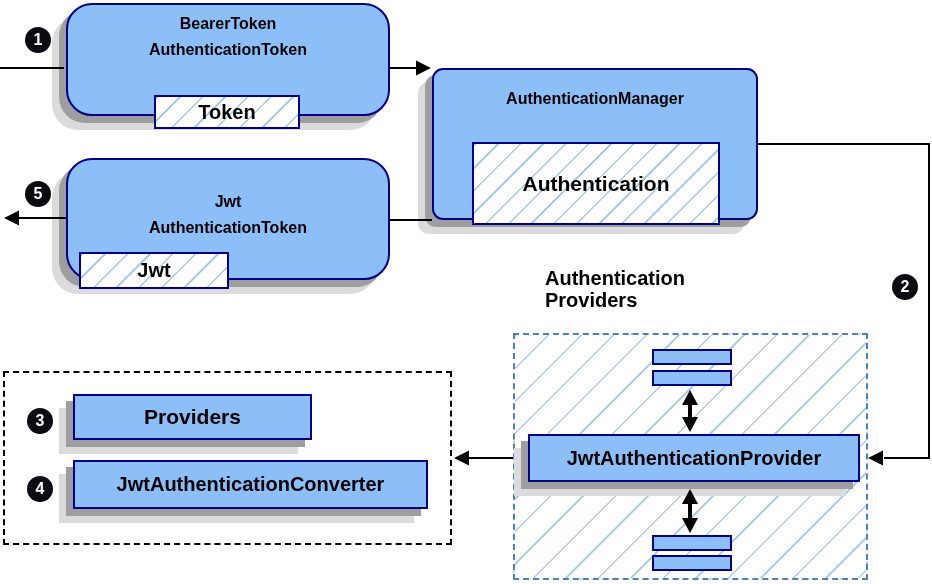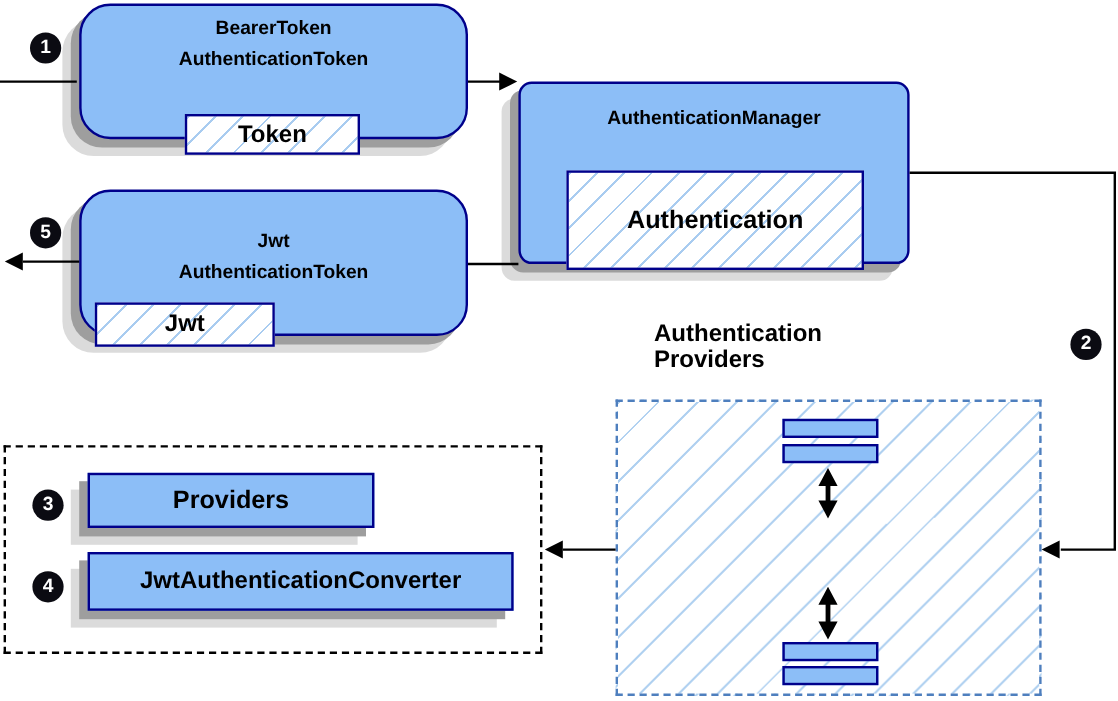--- a/index.html
+++ b/index.html
@@ -94,20 +94,21 @@
     <div>Providers</div>
   </div>
 
   <div class="dashed-blue" style="left:513px; top:333px; width:355px; height:247px;"></div>
 
   <div class="bar" style="left:652px; top:349px;"></div>
   <div class="bar" style="left:652px; top:370px;"></div>
   <div class="bar" style="left:652px; top:535px;"></div>
   <div class="bar" style="left:652px; top:555px;"></div>
 
+  <div class="node shadow2 z2 flex-center" style="left:528px; top:434px; width:332px; height:48px; font-size:20px;">JwtAuthenticationProvider</div>
 
   <div class="dashed-black" style="left:3px; top:371px; width:449px; height:174px;"></div>
 
   <div class="node shadow2 z2 flex-center" style="left:73px; top:394px; width:239px; height:46px; font-size:21px;">Providers</div>
 
   <div class="node shadow2 z2 flex-center" style="left:73px; top:460px; width:355px; height:49px; font-size:20px;">JwtAuthenticationConverter</div>
 
   <svg class="wires" width="932" height="584" viewBox="0 0 932 584">
 
     <line x1="0" y1="68" x2="64" y2="68" stroke="#000" stroke-width="2"></line>

